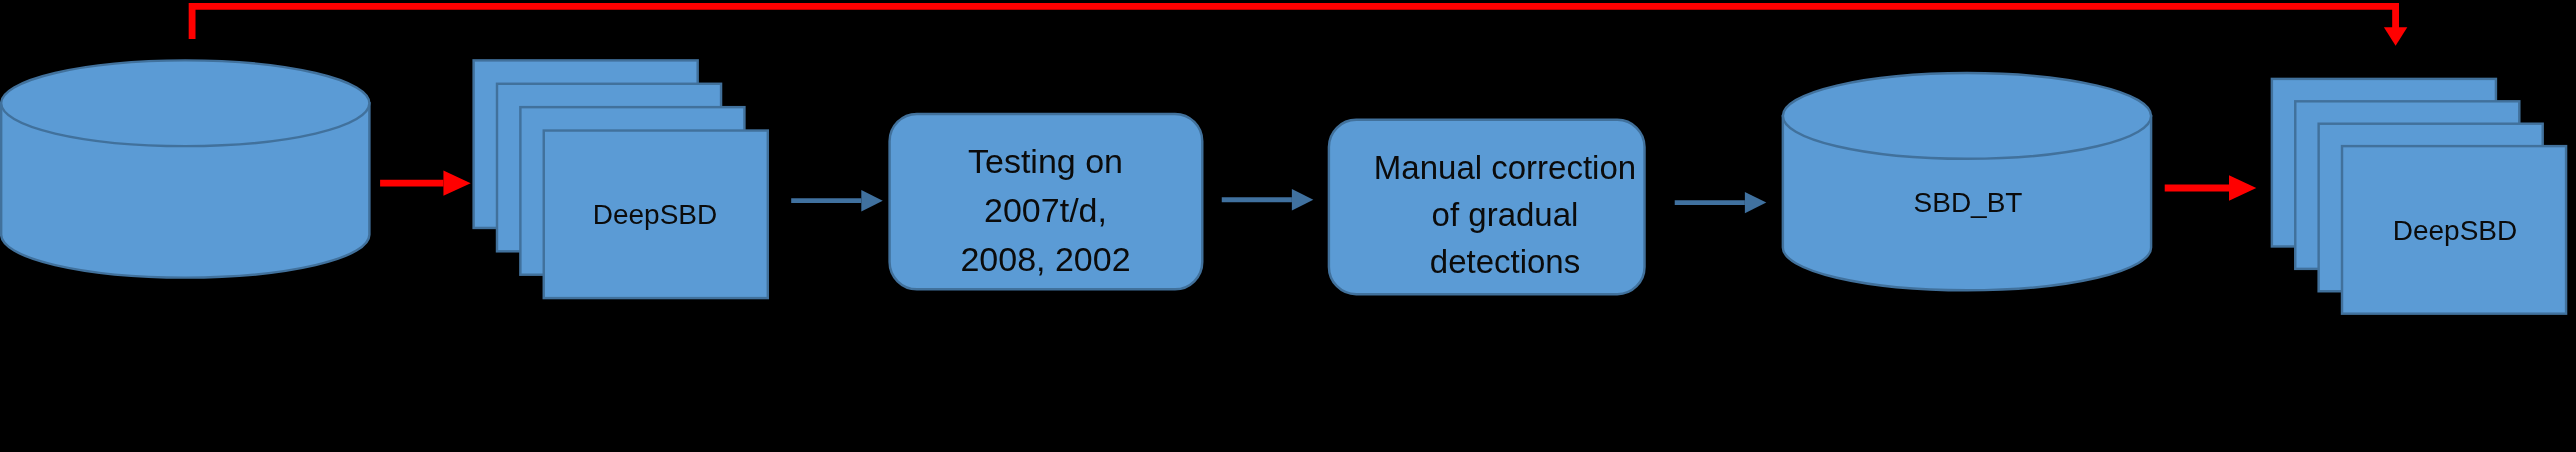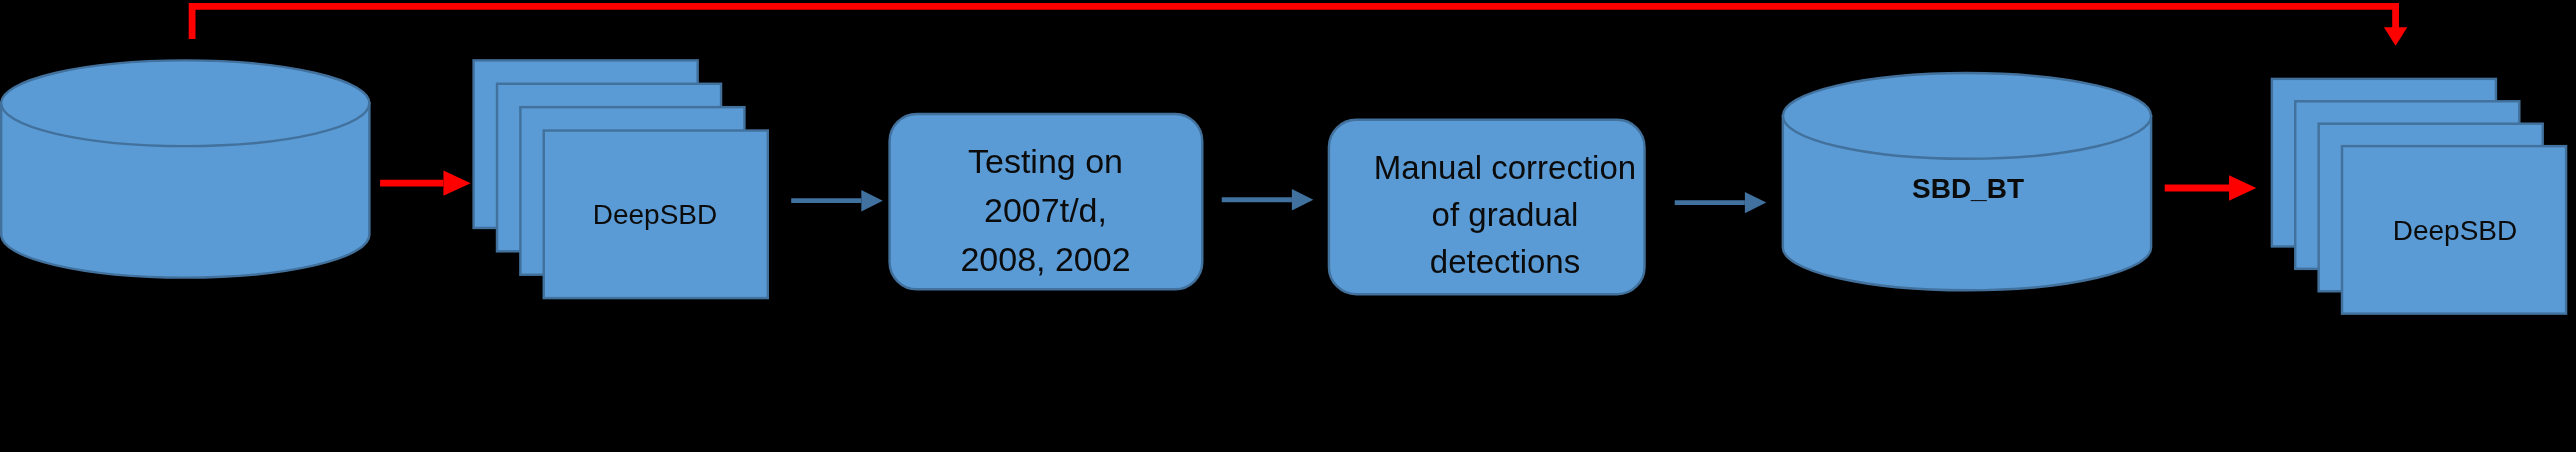--- a/index.html
+++ b/index.html
@@ -99,17 +99,17 @@
     </g>
   </svg>
 
   <div class="label fs40" style="left:543px;  top:190px; width:224px;">DeepSBD</div>
   <div class="label fs35" style="left:889px;  top:137px; width:313px;">Testing on
 2007t/d,
 2008, 2002</div>
   <div class="label fs34" style="left:1329px; top:144px; width:352px;">Manual correction
 of gradual
 detections</div>
-  <div class="label fs40" style="left:1783px; top:164px; width:370px;font-weight:bold;">SBD_BT</div>
+  <div class="label fs40" style="left:1783px; top:178px; width:370px;">SBD_BT</div>
   <div class="label fs40" style="left:2343px; top:206px; width:224px;">DeepSBD</div>
 
 </div>
 
 
 </body></html>

